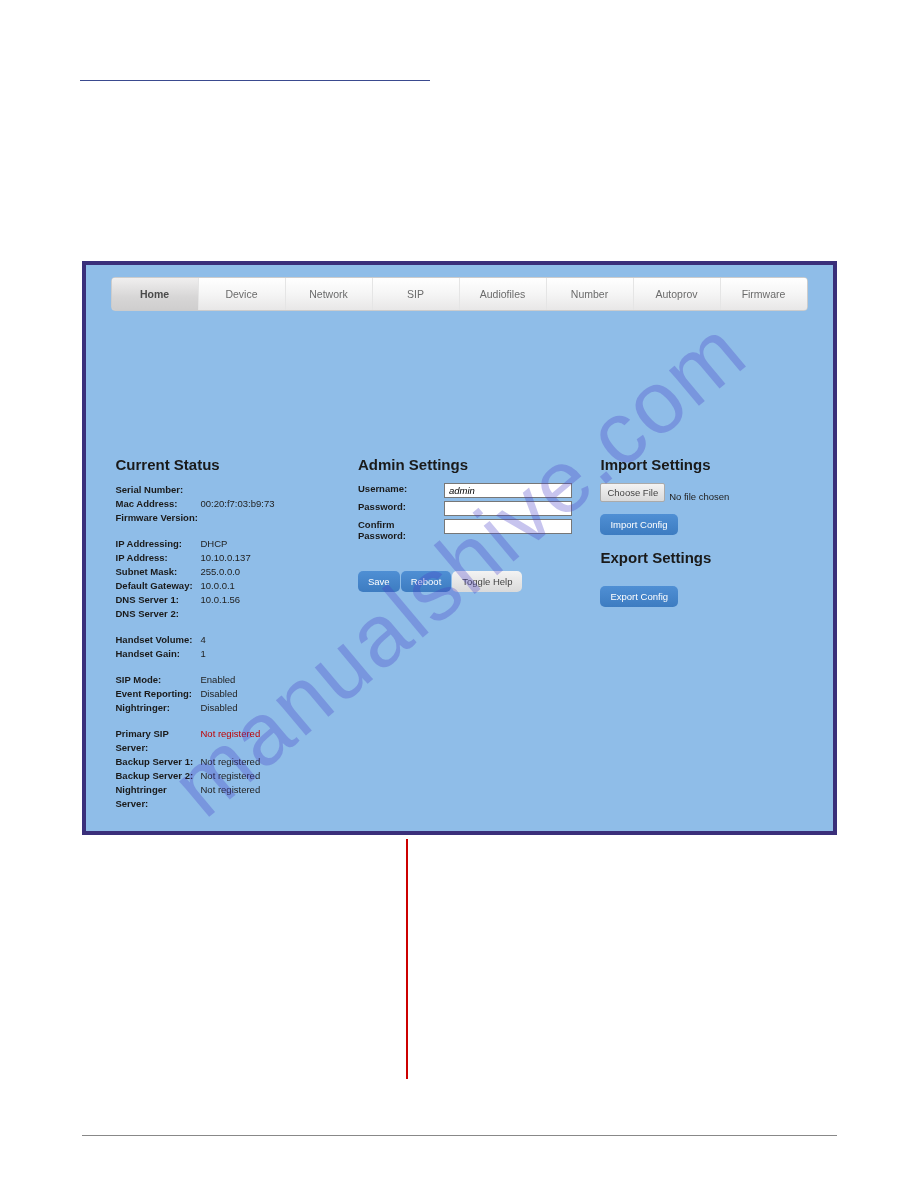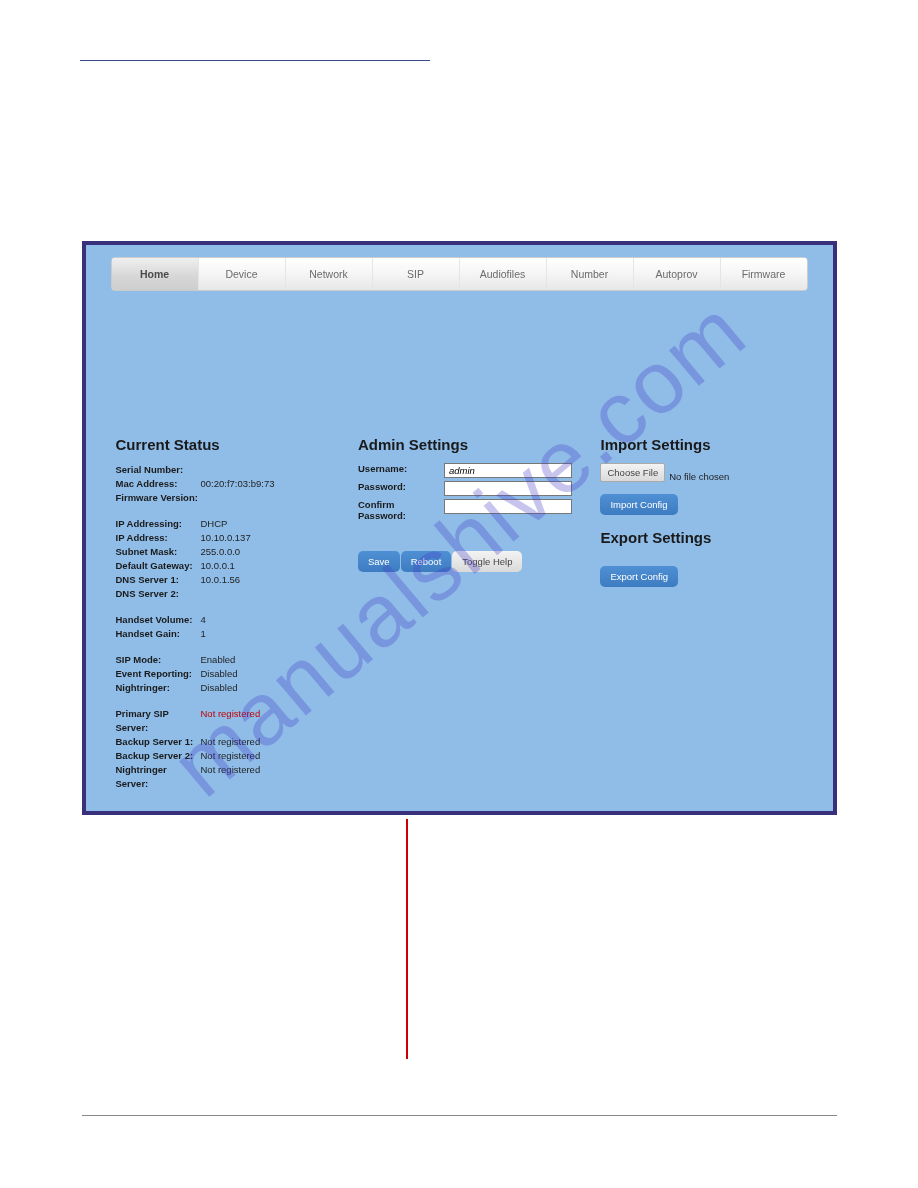--- a/index.html
+++ b/index.html
@@ -2,21 +2,21 @@
 <html><head>
 <meta charset="utf-8">
 <style>
   * { box-sizing: border-box; margin: 0; padding: 0; }
   body {
     font-family: Arial, Helvetica, sans-serif;
     background: #fff;
     width: 918px;
   }
   .page {
-    padding: 60px 80px 50px 80px;
+    padding: 80px 80px 50px 80px;
   }
   .top-rule {
     border-top: 1.5px solid #3a4a8f;
     width: 350px;
     margin-bottom: 180px;
   }
   .frame {
     background: #3a2f7a;
     border: 4px solid #3a2f7a;
     position: relative;

